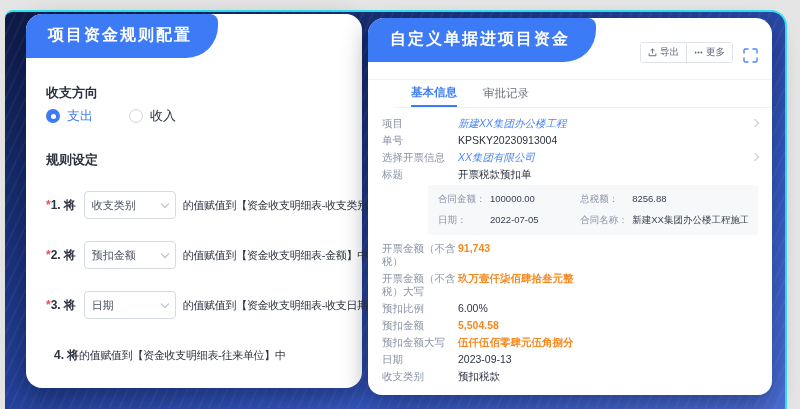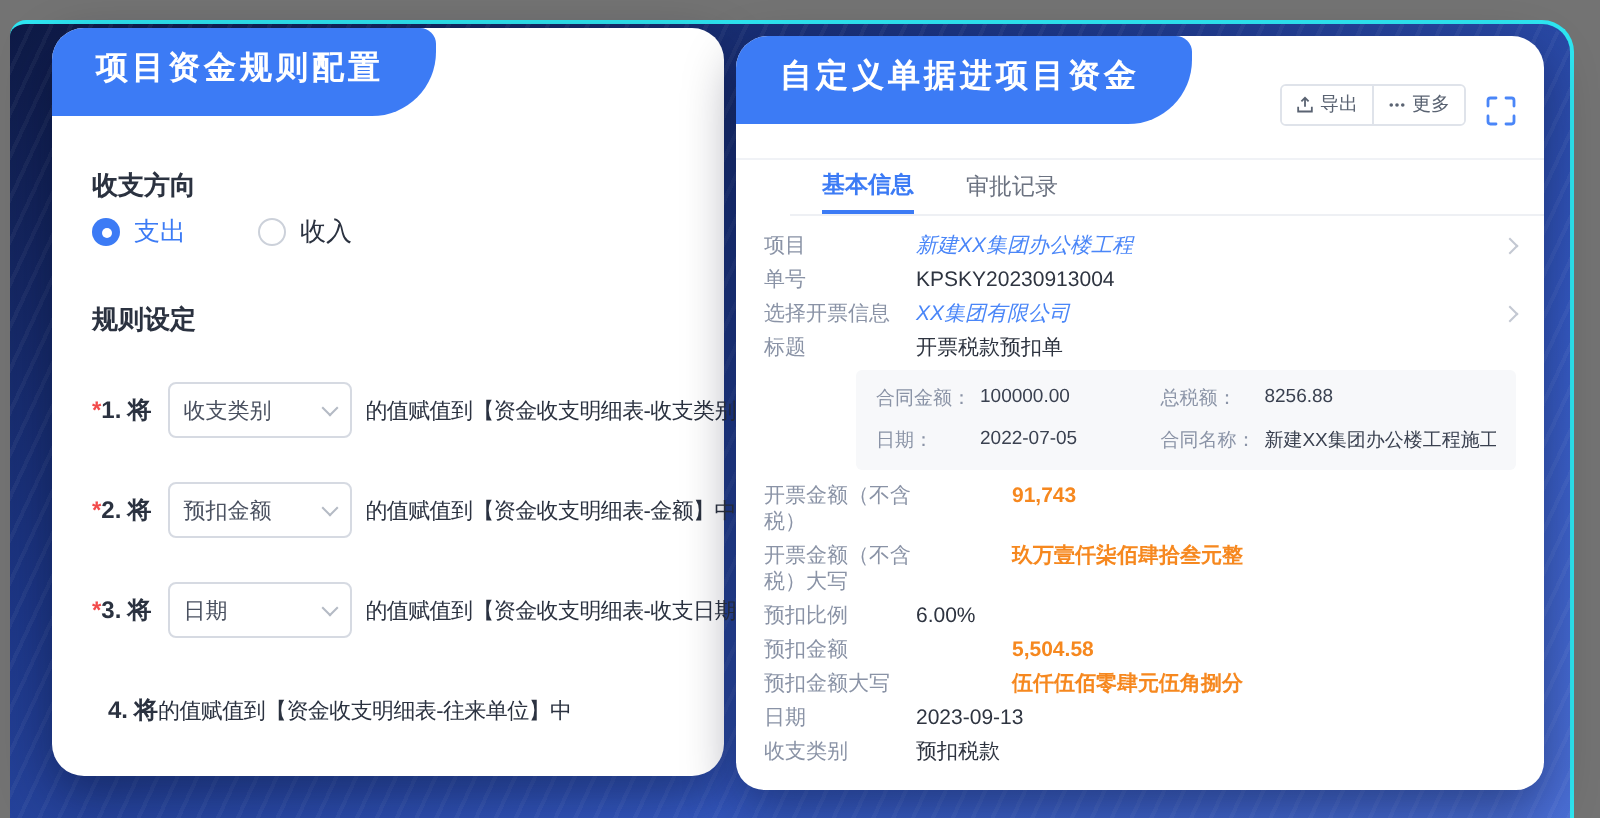--- a/index.html
+++ b/index.html
@@ -1,18 +1,18 @@
 <!DOCTYPE html>
 <html><head>
 <meta charset="utf-8">
 <style>
   * { margin:0; padding:0; box-sizing:border-box; }
   html,body { width:800px; height:409px; overflow:hidden; background:#04060c;
     font-family:"Liberation Sans","DejaVu Sans",sans-serif; }
-  .stage { position:relative; width:800px; height:409px; background:#737373; }
+  .stage { position:relative; width:800px; height:409px; background:#e5e5e5; }
 
   
   .frame { position:absolute; left:5px; top:10px; right:13px; bottom:0;
     border-radius:8px 16px 0 0;
     background:linear-gradient(150deg,#0e1a46 0%,#1d3787 35%,#3458c0 70%,#4b6fd6 100%);
     border-top:2px solid #2ee6f2; border-right:2px solid #2ee6f2; }
   .frame::before { content:""; position:absolute; inset:0; border-radius:8px 16px 0 0;
     background:repeating-linear-gradient(115deg,rgba(255,255,255,.045) 0 2px,transparent 2px 9px); }
 
   .card { position:absolute; background:#fff; border-radius:16px;
@@ -63,21 +63,21 @@
   .tabs { display:flex; gap:26px; padding:0 16px; height:28px; align-items:stretch;
     border-bottom:1px solid #eef0f4; font-size:11.5px;margin-left:27px; }
   .tab { display:flex; align-items:center; color:#6b7280; cursor:pointer; }
   .tab.active { color:#3c7bf5; border-bottom:2px solid #3c7bf5; font-weight:700; }
 
   .rp-body { padding:9px 14px 0 14px; font-size:10.5px; }
   .field-row { display:flex; align-items:flex-start; margin-bottom:4px; line-height:13px; }
   .field-label { width:76px; flex-shrink:0; color:#8a93a6; }
   .field-value { color:#2e3440; flex:1; }
   .link { color:#4a86f8; cursor:pointer;font-style:italic; }
-  .orange { color:#f6881f; font-weight:700;margin-left:48px; }
+  .orange { color:#f6881f; font-weight:700; }
   .row-chev { margin-left:auto; margin-top:3px; width:6px; height:6px;
     border-right:1.2px solid #c3c8d2; border-top:1.2px solid #c3c8d2;
     transform:rotate(45deg); flex-shrink:0; cursor:pointer; }
 
   .contract-box { margin:2px 0 7px 46px; background:#f7f8fa; border-radius:3px;
     padding:8px 10px; display:grid; grid-template-columns:1fr 1.25fr; row-gap:8px;
     column-gap:8px; font-size:9.5px; }
   .cb-item { display:flex; white-space:nowrap; overflow:hidden; }
   .cb-label { color:#8a93a6; min-width:52px; flex-shrink:0; }
   .cb-value { color:#3a4150; }

